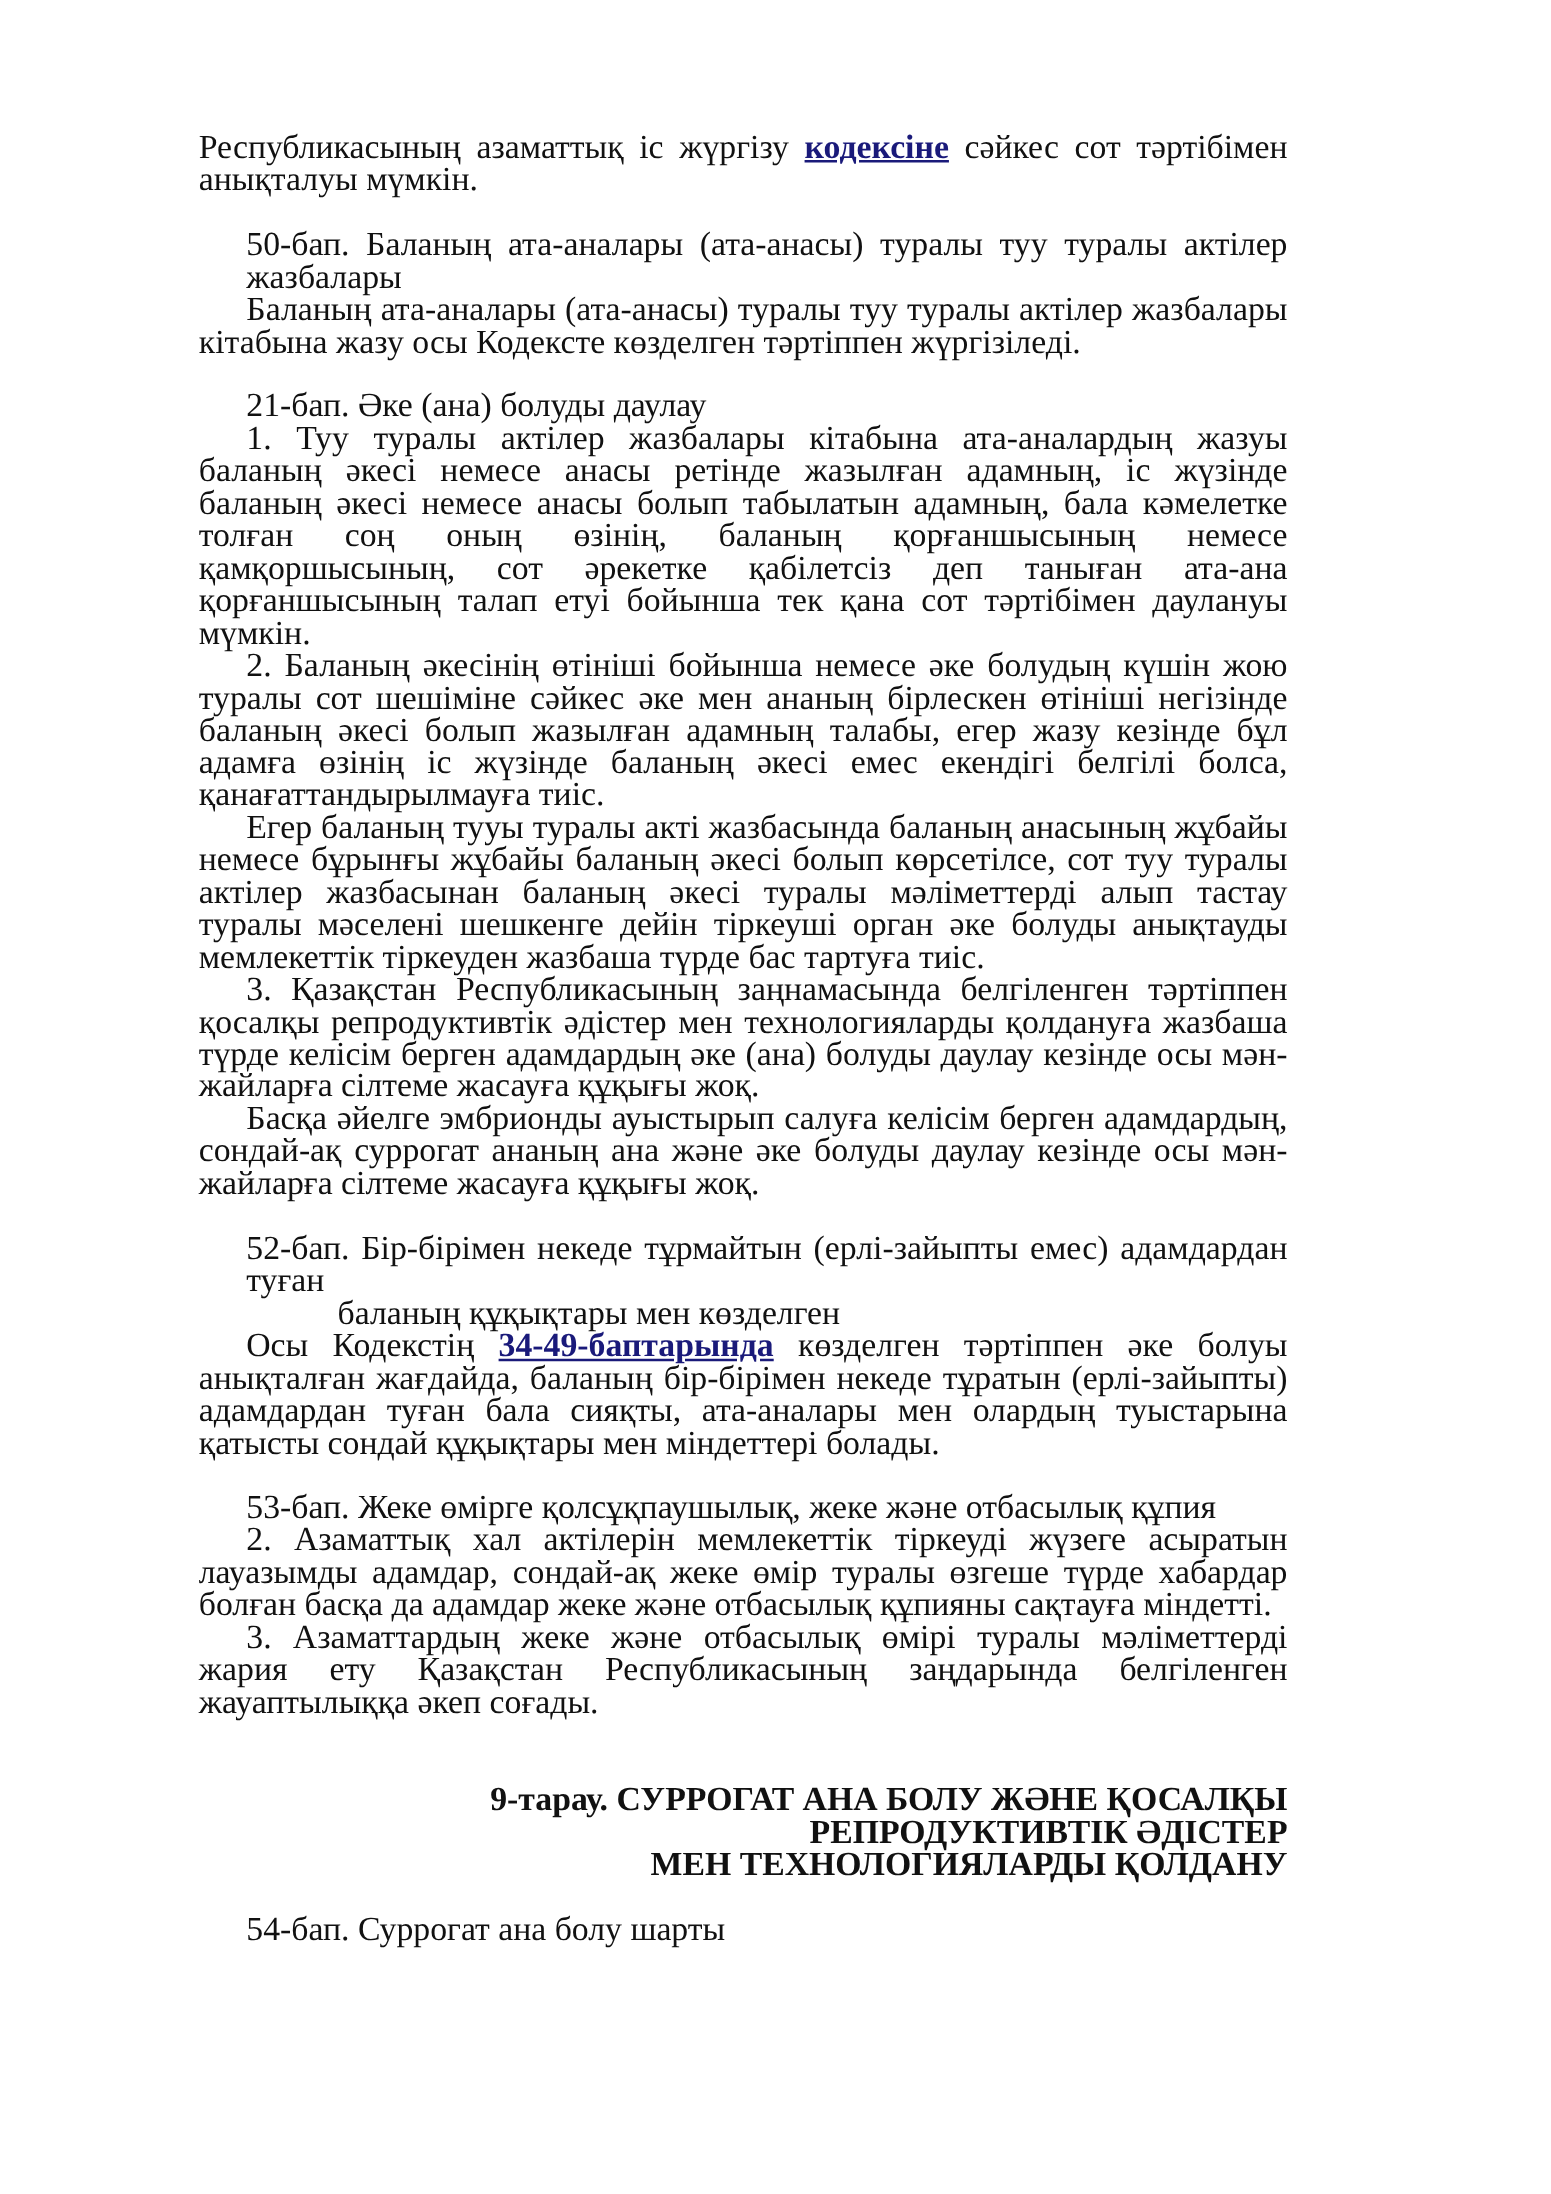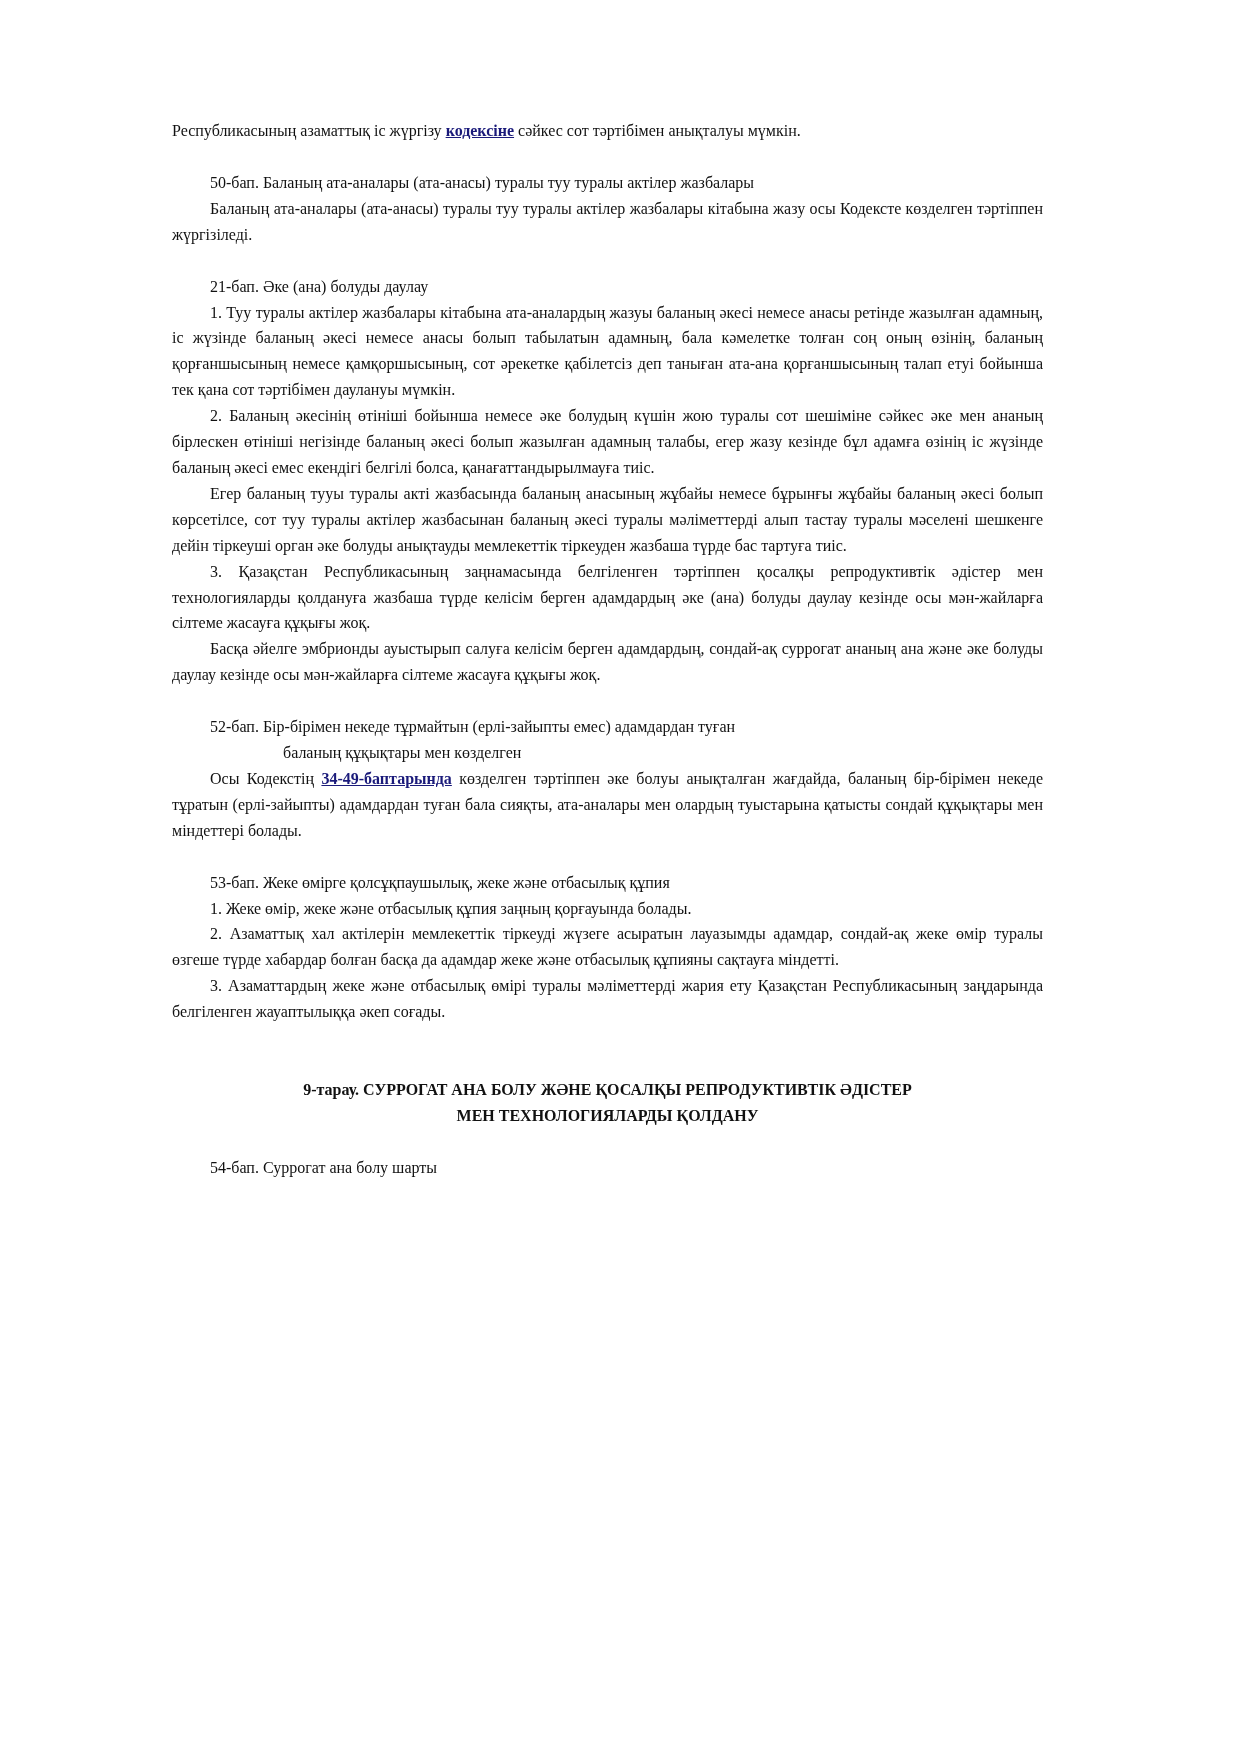--- a/index.html
+++ b/index.html
@@ -1,31 +1,31 @@
 <!DOCTYPE html>
 <html><head>
   <meta charset="utf-8">
   <style>
     html, body { margin: 0; padding: 0; background: #ffffff; }
     body { width: 1241px; height: 1755px; position: relative; overflow: hidden; }
     .page {
-      position: absolute; left: 159px; top: 118px; width: 871px;
-      font-family: "Liberation Serif", serif; font-size: 16px; line-height: 25.9px; color: #111; margin-left: 13px;
+      position: absolute; left: 159px; top: 105px; width: 871px;
+      font-family: "Liberation Serif", serif; font-size: 27px; line-height: 25.9px; color: #111;
     }
     .p { text-align: justify; margin: 0; text-indent: 38px; }
     .p.noind { text-indent: 0; }
     .art-title {
       font-weight: normal; margin: 0; padding-left: 38px;
       text-align: justify;
     }
     .art-title .t2 { display: block; padding-left: 73px; }
     .gap { height: 26px; }
     .gap-big { height: 52px; }
     a.link { color: #1a1a7a; font-weight: bold; text-decoration: underline; }
-    .chapter { font-weight: bold; text-align: center; margin: 0; }
+    .chapter { font-weight: bold; text-align: right; margin: 0; }
   </style>
 </head>
 <body>
 
 <div class="page">
 
   <p class="p noind"><span>Республикасының азаматтық іс жүргізу </span><a class="link" href="#">кодексіне</a><span> сәйкес сот тәртібімен анықталуы мүмкін.</span></p>
 
   <div class="gap"></div>
 
@@ -42,21 +42,20 @@
   <p class="p">Басқа әйелге эмбрионды ауыстырып салуға келісім берген адамдардың, сондай-ақ суррогат ананың ана және әке болуды даулау кезінде осы мән-жайларға сілтеме жасауға құқығы жоқ.</p>
 
   <div class="gap"></div>
 
   <p class="art-title"><span>52-бап. Бір-бірімен некеде тұрмайтын (ерлі-зайыпты емес) адамдардан туған</span><span class="t2">баланың құқықтары мен көзделген</span></p>
   <p class="p"><span>Осы Кодекстің </span><a class="link" href="#">34-49-баптарында</a><span> көзделген тәртіппен әке болуы анықталған жағдайда, баланың бір-бірімен некеде тұратын (ерлі-зайыпты) адамдардан туған бала сияқты, ата-аналары мен олардың туыстарына қатысты сондай құқықтары мен міндеттері болады.</span></p>
 
   <div class="gap"></div>
 
   <p class="art-title">53-бап. Жеке өмірге қолсұқпаушылық, жеке және отбасылық құпия</p>
-  <p class="p">1. Жеке өмір, жеке және отбасылық құпия заңның қорғауында болады.</p>
   <p class="p">2. Азаматтық хал актілерін мемлекеттік тіркеуді жүзеге асыратын лауазымды адамдар, сондай-ақ жеке өмір туралы өзгеше түрде хабардар болған басқа да адамдар жеке және отбасылық құпияны сақтауға міндетті.</p>
   <p class="p">3. Азаматтардың жеке және отбасылық өмірі туралы мәліметтерді жария ету Қазақстан Республикасының заңдарында белгіленген жауаптылыққа әкеп соғады.</p>
 
   <div class="gap-big"></div>
 
   <p class="chapter"><span>9-тарау. СУРРОГАТ АНА БОЛУ ЖӘНЕ ҚОСАЛҚЫ РЕПРОДУКТИВТІК ӘДІСТЕР</span><br><span>МЕН ТЕХНОЛОГИЯЛАРДЫ ҚОЛДАНУ</span></p>
 
   <div class="gap"></div>
 
   <p class="art-title">54-бап. Суррогат ана болу шарты</p>

